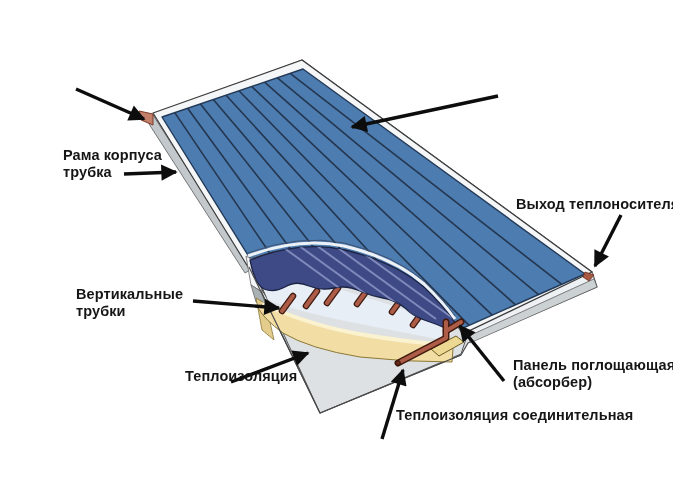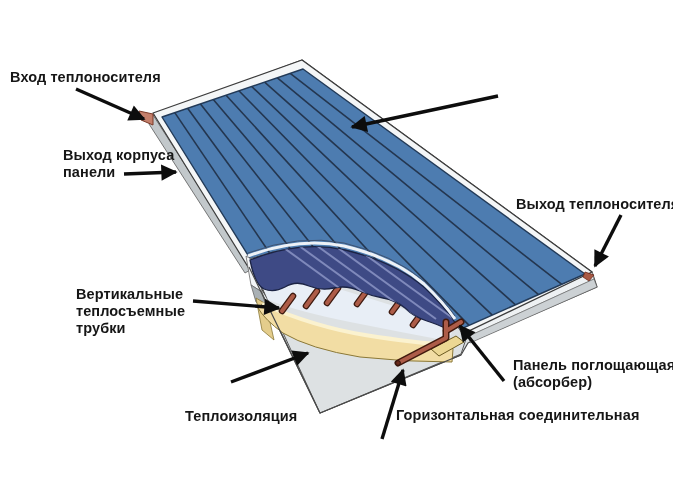--- a/index.html
+++ b/index.html
@@ -133,46 +133,42 @@
       <line x1="124" y1="174" x2="176" y2="172" marker-end="url(#ah)"></line>
       <line x1="498" y1="96" x2="352" y2="127" marker-end="url(#ah)"></line>
       <line x1="621" y1="215" x2="595" y2="266" marker-end="url(#ah)"></line>
       <line x1="193" y1="301" x2="279" y2="308" marker-end="url(#ah)"></line>
       <line x1="231" y1="382" x2="308" y2="353" marker-end="url(#ah)"></line>
       <line x1="504" y1="381" x2="460" y2="326" marker-end="url(#ah)"></line>
       <line x1="382" y1="439" x2="403" y2="370" marker-end="url(#ah)"></line>
     </g>
   </svg>
 
-  <div class="label" style="left:10px;top:69px">
-    <div>Вход теплоносителя</div>
-  </div>
 
   <div class="label" style="left:63px;top:147px">
-    <div>Выход корпуса</div>
-    <div>панели</div>
+    <div>Рама корпуса</div>
+    <div>трубка</div>
   </div>
 
 
   <div class="label" style="left:516px;top:196px">
     <div>Выход теплоносителя</div>
   </div>
 
   <div class="label" style="left:76px;top:286px">
     <div>Вертикальные</div>
-    <div>теплосъемные</div>
     <div>трубки</div>
   </div>
 
-  <div class="label" style="left:185px;top:408px">
+  <div class="label" style="left:185px;top:368px">
     <div>Теплоизоляция</div>
   </div>
 
   <div class="label" style="left:513px;top:357px">
     <div>Панель поглощающая</div>
     <div>(абсорбер)</div>
   </div>
 
   <div class="label" style="left:396px;top:407px">
-    <div>Горизонтальная соединительная</div>
+    <div>Теплоизоляция соединительная</div>
   </div>
 
 </div>
 
 </body></html>

